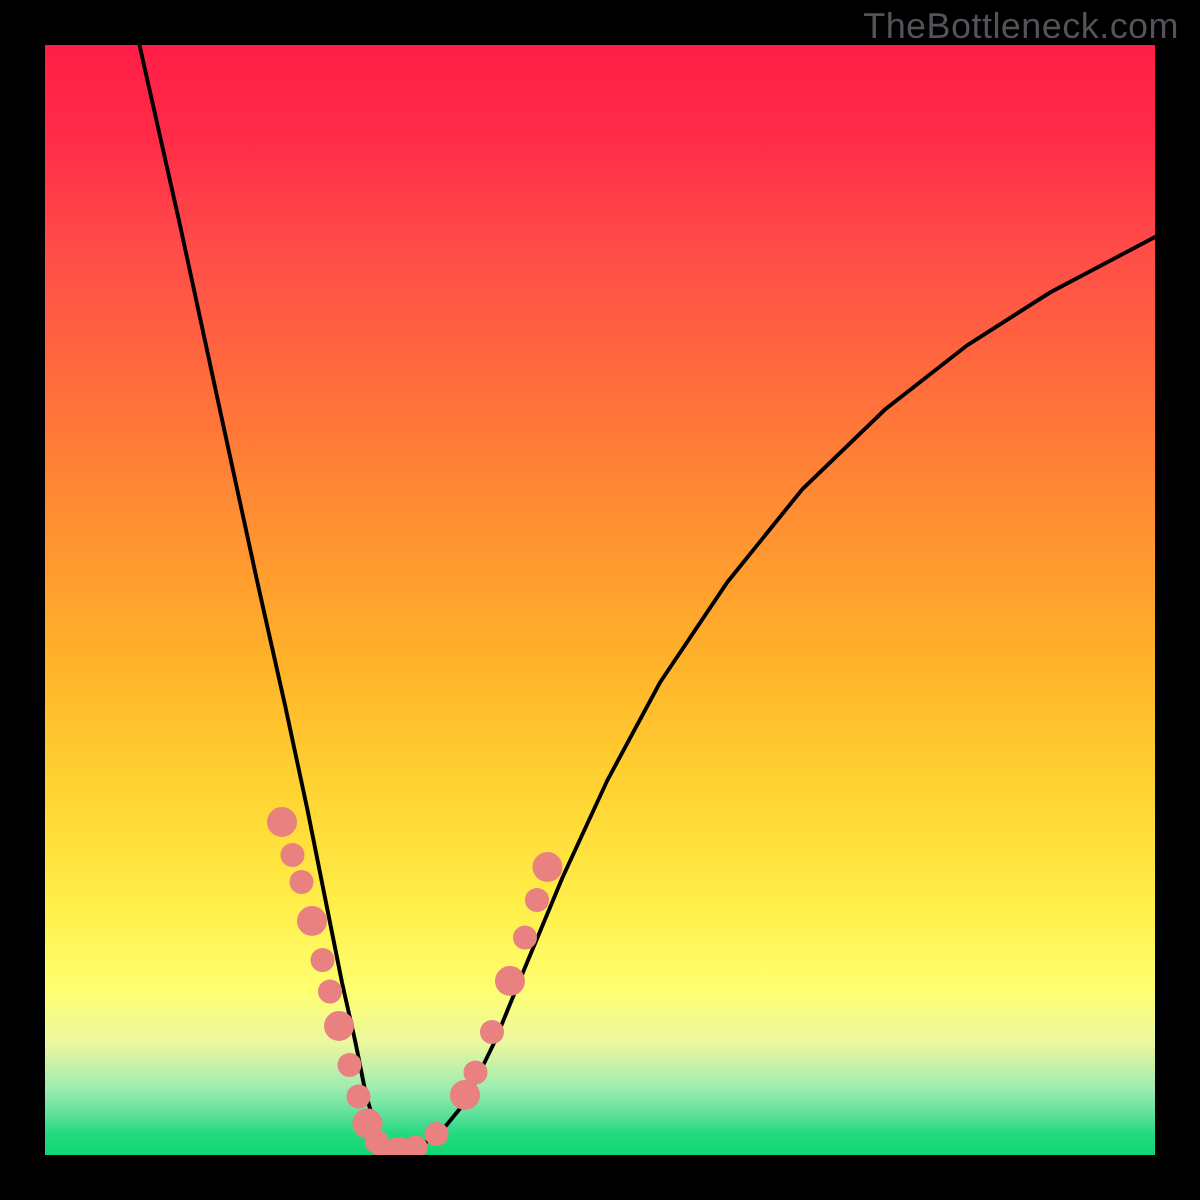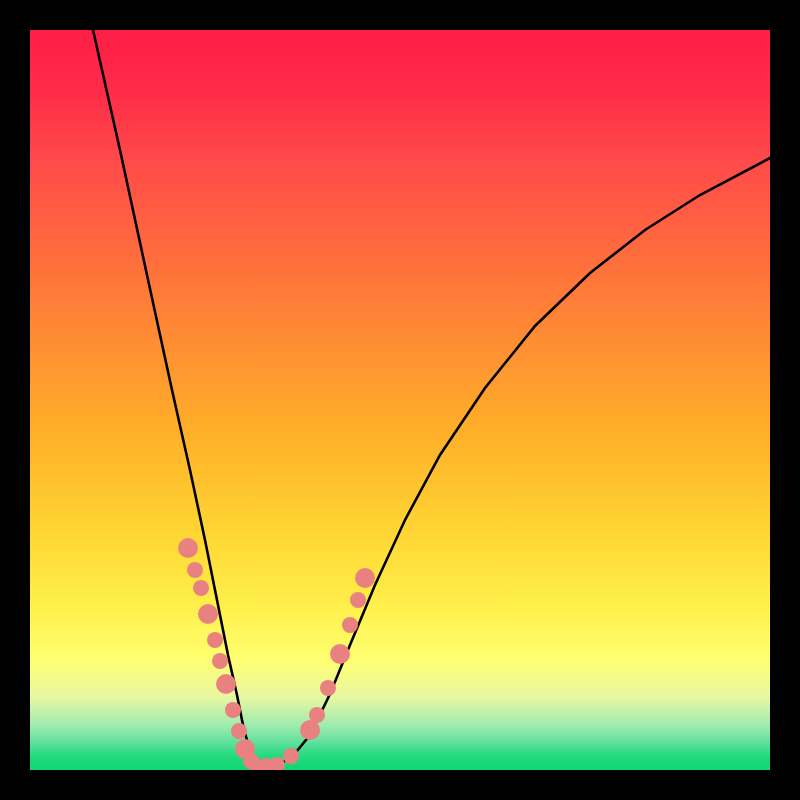--- a/index.html
+++ b/index.html
@@ -63,20 +63,21 @@
     left: 0;
     top: 0;
     width: 740px;
     height: 740px;
   }
 </style>
 </head>
 <body>
 
 <div class="outer">
+  <div class="watermark">TheBottleneck.com</div>
   <div class="plot">
     <div class="gradient"></div>
     <svg class="curves" viewBox="0 0 740 740">
       <path id="left-curve" fill="none" stroke="#000" stroke-width="2.6" stroke-linecap="round" d="M63 0 L90 120 L117 245 L142 360 L160 440 L175 510 L188 575 L198 625 L207 665 L214 700 L220 720 L224 731 L228 737 L232 739"></path>
       <path id="right-curve" fill="none" stroke="#000" stroke-width="2.6" stroke-linecap="round" d="M232 739 L244 737 L262 727 L280 705 L300 664 L320 615 L345 555 L375 490 L410 425 L455 358 L505 296 L560 243 L615 200 L670 165 L740 128"></path>
       <g id="markers">
           <circle cx="158" cy="518" r="10" fill="#e98181"></circle>
           <circle cx="165" cy="540" r="8" fill="#e98181"></circle>
           <circle cx="171" cy="558" r="8" fill="#e98181"></circle>
           <circle cx="178" cy="584" r="10" fill="#e98181"></circle>

